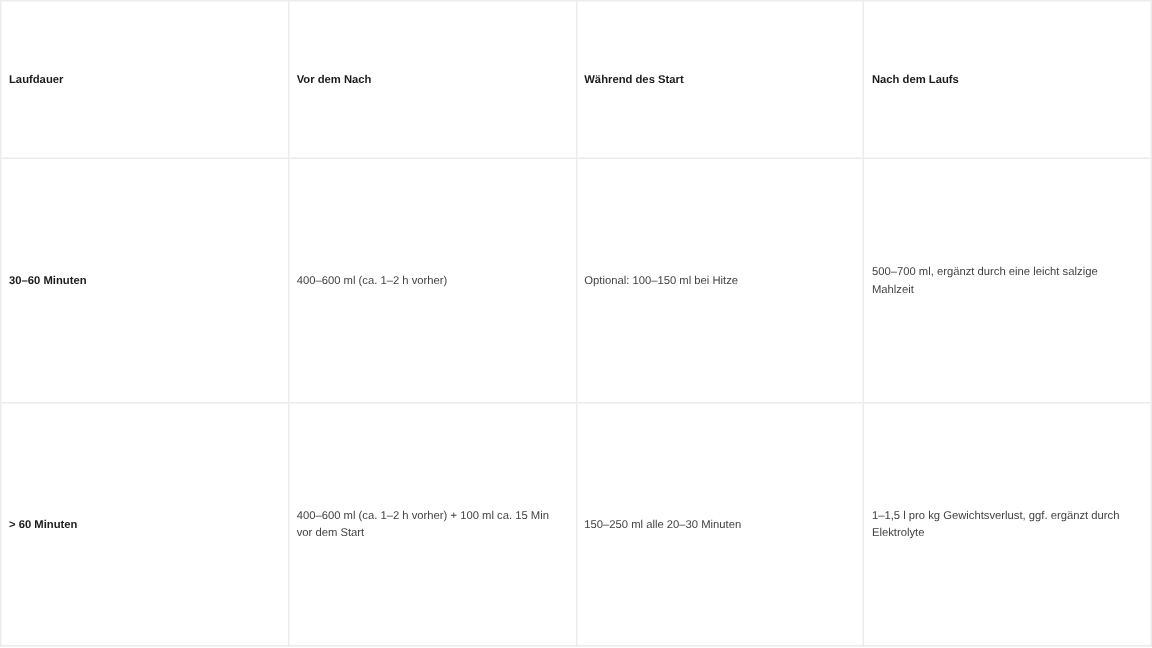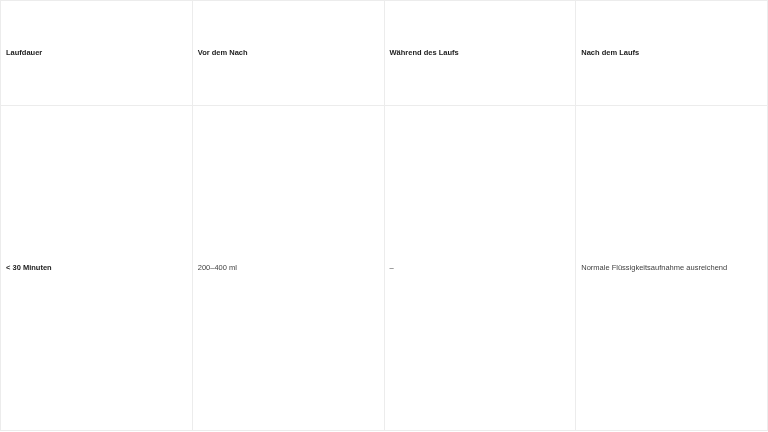--- a/index.html
+++ b/index.html
@@ -47,25 +47,34 @@
   <colgroup>
     <col>
     <col>
     <col>
     <col>
   </colgroup>
   <thead>
     <tr>
       <th>Laufdauer</th>
       <th>Vor dem Nach</th>
-      <th>Während des Laufs</th>
+      <th>Während des Start</th>
       <th>Nach dem Laufs</th>
     </tr>
   </thead>
   <tbody>
     <tr>
-      <td class="rowlabel">&lt; 30 Minuten</td>
-      <td>200–400 ml</td>
-      <td>–</td>
-      <td>Normale Flüssigkeitsaufnahme ausreichend</td>
+      <td class="rowlabel">30–60 Minuten</td>
+      <td>400–600 ml (ca. 1–2 h vorher)</td>
+      <td>Optional: 100–150 ml bei Hitze</td>
+      <td>500–700 ml, ergänzt durch eine leicht salzige
+Mahlzeit</td>
+    </tr>
+    <tr>
+      <td class="rowlabel">&gt; 60 Minuten</td>
+      <td>400–600 ml (ca. 1–2 h vorher) + 100 ml ca. 15 Min
+vor dem Start</td>
+      <td>150–250 ml alle 20–30 Minuten</td>
+      <td>1–1,5 l pro kg Gewichtsverlust, ggf. ergänzt durch
+Elektrolyte</td>
     </tr>
   </tbody>
 </table>
 
 </body></html>

